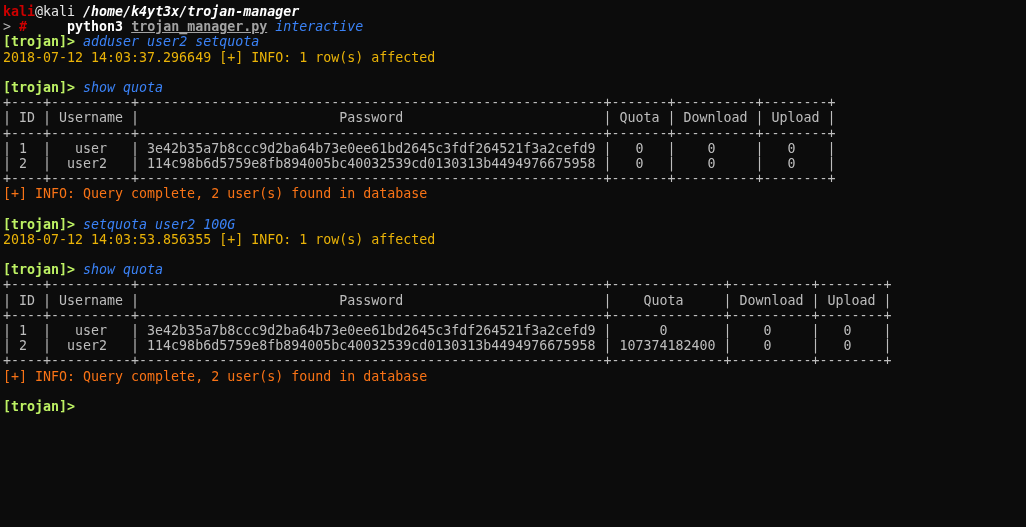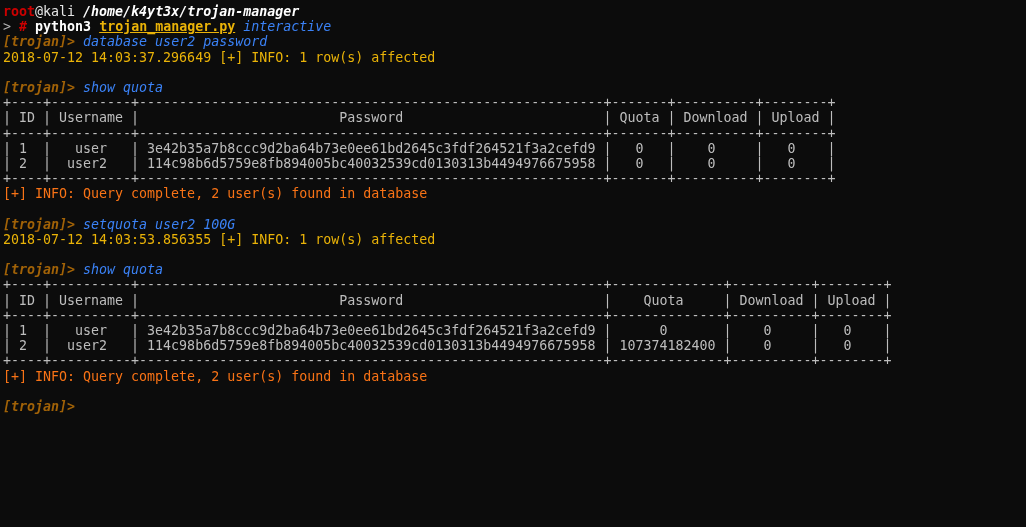--- a/index.html
+++ b/index.html
@@ -12,41 +12,41 @@
   }
   #term{
     position:relative;width:1026px;height:527px;
     padding:4px 0 0 3px;box-sizing:border-box;
     background:#0c0c0c;
   }
   .ln{white-space:pre;height:15.2px;letter-spacing:0;}
   .blank{white-space:pre;height:15.2px;}
   .red{color:#cc0000;font-weight:bold;}
   .white{color:#e6e6e6;}
-  .bold{color:#ffffff;font-weight:bold;}
+  .bold{color:#ffffff;font-weight:bold;margin-left:32px;}
   .path{color:#ffffff;font-weight:bold;font-style:italic;}
-  .orange{color:#eab308;font-weight:bold;text-decoration:underline;margin-top:25px;}
+  .orange{color:#a3a3a3;font-weight:bold;text-decoration:underline;margin-top:25px;}
   .dim{color:#eab308;}
   .cmd{color:#3b82f6;font-style:italic;}
   .green{color:#f97316;}
   .tbl{color:#bdbdbd;}
-  .prompt{color:#a16207;font-weight:bold;font-style:italic;}
+  .prompt{color:#bef264;font-weight:bold;}
   .gt{color:#b4b4b4;}
 </style>
 </head>
 <body>
 
 <div id="term">
 
-  <div class="ln"><span class="red">root</span><span class="white">@kali</span><span> </span><span class="path">/home/k4yt3x/trojan-manager</span></div>
+  <div class="ln"><span class="red">kali</span><span class="white">@kali</span><span> </span><span class="path">/home/k4yt3x/trojan-manager</span></div>
 
   <div class="ln"><span class="gt">&gt;</span><span> </span><span class="red">#</span><span> </span><span class="bold">python3</span><span> </span><span class="orange">trojan_manager.py</span><span> </span><span class="cmd">interactive</span></div>
 
   <div id="session-body">
-      <div class="ln"><span class="prompt">[trojan]&gt;</span><span class="cmd"> database user2 password</span></div>
+      <div class="ln"><span class="prompt">[trojan]&gt;</span><span class="cmd"> adduser user2 setquota</span></div>
       <div class="ln dim"><span>2018-07-12 14:03:37.296649 </span><span>[+] INFO: 1 row(s) affected</span></div>
       <div class="blank"> </div>
       <div class="ln"><span class="prompt">[trojan]&gt;</span><span class="cmd"> show quota</span></div>
       <div>
         <div class="ln tbl">+----+----------+----------------------------------------------------------+-------+----------+--------+</div>
         <div class="ln tbl">| ID | Username |                         Password                         | Quota | Download | Upload |</div>
         <div class="ln tbl">+----+----------+----------------------------------------------------------+-------+----------+--------+</div>
         <div class="ln tbl">| 1  |   user   | 3e42b35a7b8ccc9d2ba64b73e0ee61bd2645c3fdf264521f3a2cefd9 |   0   |    0     |   0    |</div>
         <div class="ln tbl">| 2  |  user2   | 114c98b6d5759e8fb894005bc40032539cd0130313b4494976675958 |   0   |    0     |   0    |</div>
         <div class="ln tbl">+----+----------+----------------------------------------------------------+-------+----------+--------+</div>

